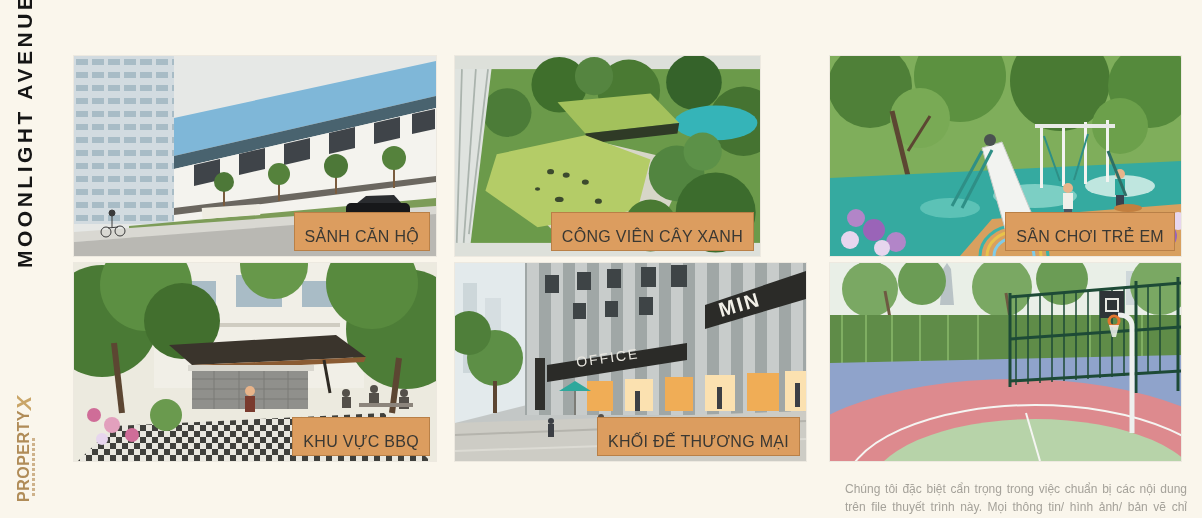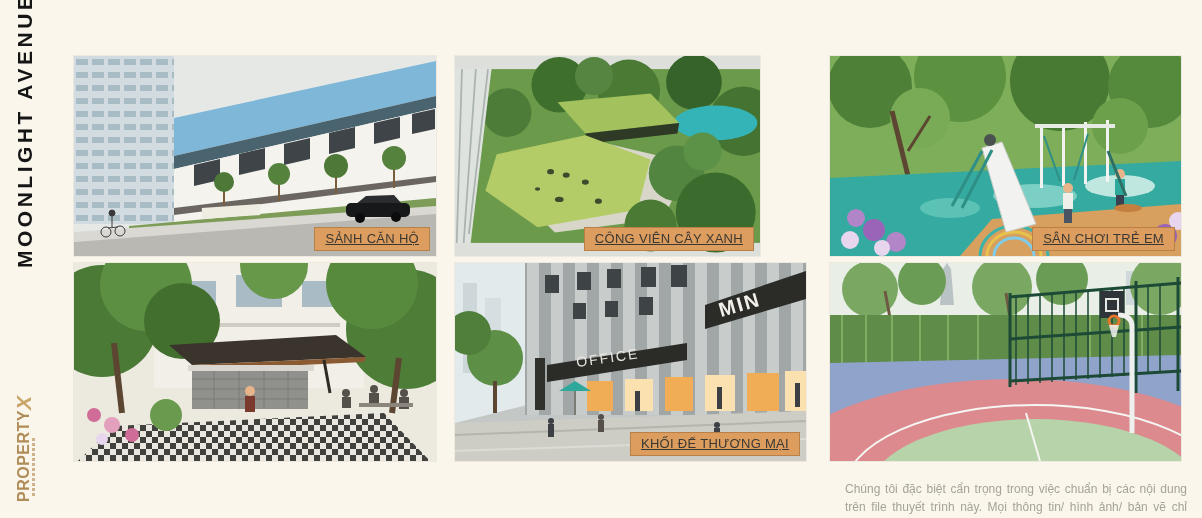--- a/index.html
+++ b/index.html
@@ -27,22 +27,22 @@
     position:absolute; left:32px; bottom:22px; width:3px; height:60px;
     background:repeating-linear-gradient(to top,#c3a172 0 3px,transparent 3px 5px);
     opacity:.8;
   }
   .tile { position:absolute; outline:1px solid rgba(0,0,0,.05); background:#dde0da; }
   .tile svg { display:block; width:100%; height:100%; }
   .badge {
     position:absolute; right:6px; bottom:5px;
     background:var(--badge-bg,#dc9d5f); color:var(--badge-text,#3a3833);
     border:1px solid rgba(105,62,18,.3);
-    font-size:13px; line-height:1; padding:4px 10px 5px;
-    letter-spacing:.3px; white-space:nowrap;text-decoration:underline;
+    font-size:16px; line-height:1; padding:16px 10px 5px;
+    letter-spacing:.3px; white-space:nowrap;
   }
   .disclaimer {
     position:absolute; left:845px; top:480px; width:342px;
     font-size:12px; line-height:1.5;
     color:var(--disclaimer-color,#a5a29a); text-align:justify;
   }
 </style>
 </head>
 <body>
 
@@ -276,20 +276,21 @@
           <rect x="171" y="133" width="10" height="16" fill="#7a3b2e"></rect>
       </g>
       <g>
         <circle cx="20" cy="152" r="7" fill="#cf6d98"></circle>
           <circle cx="38" cy="162" r="8" fill="#e2a0bd"></circle>
         <circle cx="58" cy="172" r="7" fill="#cf6d98"></circle>
           <circle cx="28" cy="176" r="6" fill="#e7d6ee"></circle>
         <circle cx="92" cy="152" r="16" fill="#6a9a4e"></circle>
       </g>
     </svg>
+    <span class="badge">KHU VỰC BBQ</span>
   </div>
 
   <div class="tile" style="left:455px; top:263px; width:351px; height:198px;">
     <svg viewBox="0 0 351 198" aria-hidden="true">
       <defs>
         <pattern id="fstripe" width="24" height="198" patternUnits="userSpaceOnUse">
           <rect width="12" height="198" fill="#c8cccb"></rect>
             <rect x="12" width="12" height="198" fill="#a0a7a6"></rect>
         </pattern>
       </defs>

